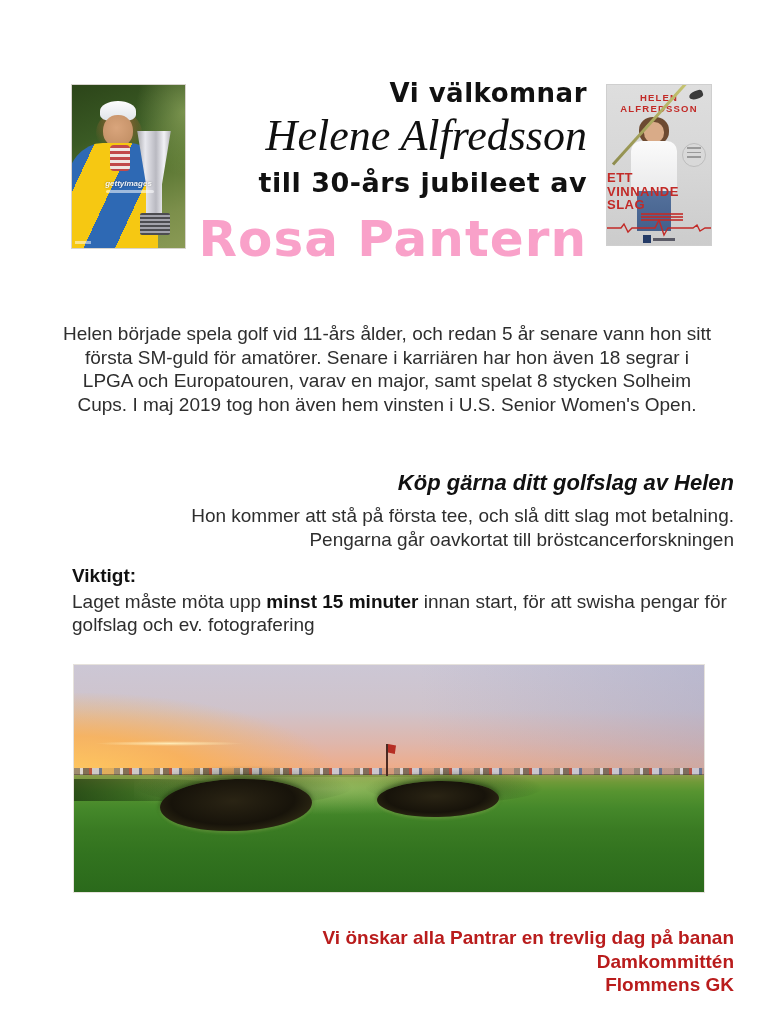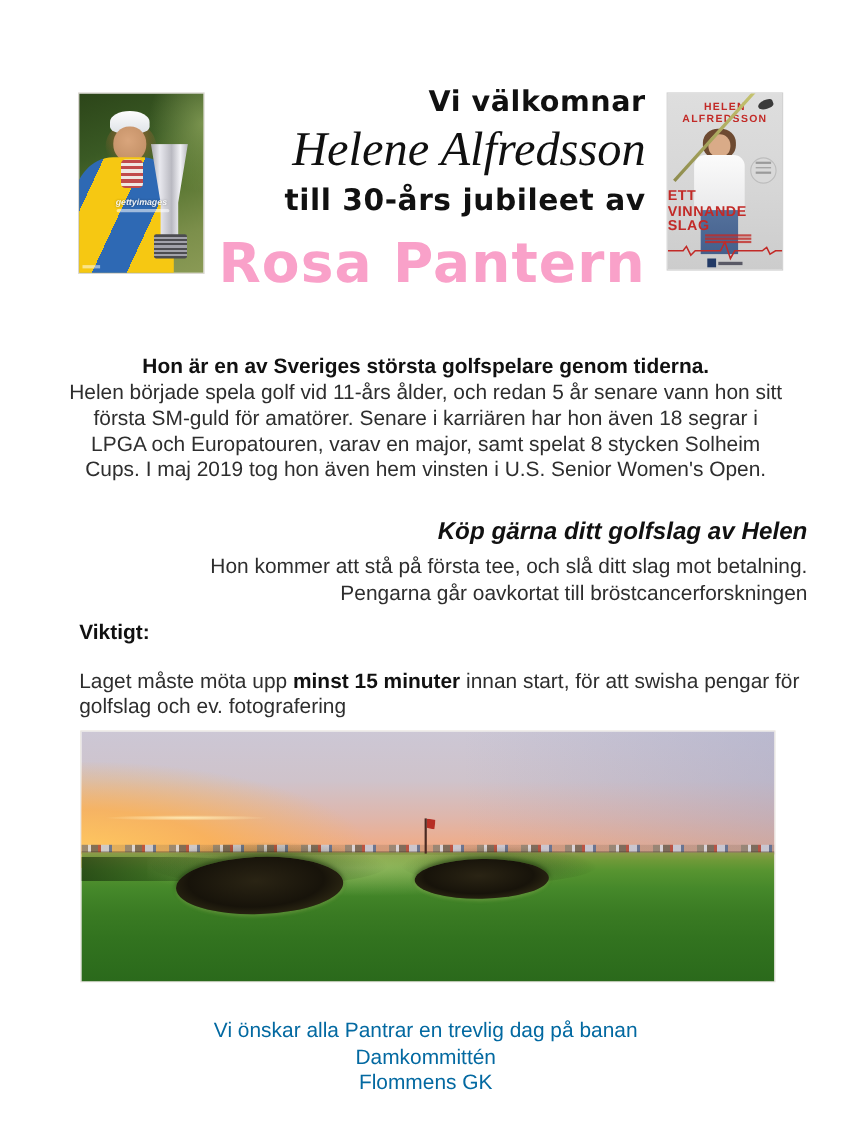--- a/index.html
+++ b/index.html
@@ -56,21 +56,21 @@
   .b-pub  { position:absolute; left:36px; top:150px; width:8px; height:8px; background:#233a66; }
   .b-pub-text { position:absolute; left:46px; top:153px; width:22px; height:2.5px; background:#5a5a66; }
 
   
   .intro { position:absolute; left:40px; top:322px; width:694px; text-align:center; font-size:19px; line-height:23.5px; color:#2e2e2e; }
   .intro .lead { font-weight:bold; color:#111; }
   .offer { position:absolute; left:40px; top:470px; width:694px; text-align:right; color:#2e2e2e; }
   .offer-heading { font-size:22px; font-weight:bold; font-style:italic; color:#111; margin-bottom:8px; }
   .offer-line { font-size:19px; line-height:23.5px; }
   .important { position:absolute; left:72px; top:564px; width:656px; font-size:19px; line-height:23.5px; color:#2e2e2e; }
-  .imp-label { font-weight:bold; color:#111; margin-bottom:20px; }
+  .imp-label { font-weight:bold; color:#111; margin-bottom:2px; }
   .imp-body b { color:#111; }
 
   
   .golf { position:absolute; left:73px; top:664px; width:632px; height:229px; overflow:hidden; border:1px solid #e6e2dc; }
   .sky { position:absolute; left:0; top:0; width:100%; height:112px;
     background:linear-gradient(180deg,#ccc7d5 0%,#cfc3cb 40%,#dfb6ab 70%,#edad8d 90%,#efa67f 100%); }
   .sky-cool { position:absolute; left:0; top:0; width:100%; height:112px;
     background:linear-gradient(270deg, rgba(156,162,198,.38) 0%, rgba(156,162,198,0) 45%); }
   .sky-glow { position:absolute; left:-70px; top:28px; width:330px; height:96px;
     background:radial-gradient(ellipse at 18% 88%, rgba(255,205,95,.95) 0%, rgba(252,178,80,.8) 35%, rgba(250,165,90,0) 72%); }
@@ -89,21 +89,21 @@
   .bunker { position:absolute; border-radius:50%;
     background:radial-gradient(ellipse at 48% 42%, #2a2414 0%, #17130a 55%, #2e2914 78%, #55511f 92%);
     box-shadow:0 -2px 4px rgba(20,40,10,.5), 0 2px 3px rgba(200,220,120,.25); }
   .bunker-left  { left:86px;  top:114px; width:152px; height:52px; transform:rotate(-2deg); }
   .bunker-right { left:303px; top:116px; width:122px; height:36px; transform:rotate(-1deg); }
   .pin-pole { position:absolute; left:312px; top:79px; width:2px; height:32px; background:#4a2a22; }
   .pin-flag { position:absolute; left:314px; top:79px; width:8px; height:10px; background:#b62e24;
     clip-path:polygon(0 0,100% 15%,85% 100%,0 85%); }
 
   
-  .footer { position:absolute; left:40px; top:926px; width:694px; text-align:center; font-size:19px; line-height:23.5px; color:#0369a1; }
+  .footer { position:absolute; left:40px; top:926px; width:694px; text-align:right; font-size:19px; line-height:23.5px; color:#b91c1c;font-weight:bold; }
 </style>
 </head>
 <body>
 
 <div class="page">
 
   <div class="photo-left">
     <div class="bg-light"></div>
     <div class="hair"></div>
     <div class="cap"></div>
@@ -151,21 +151,20 @@
         <i></i>
       </div>
     <svg class="b-ecg" width="106" height="18" viewBox="0 0 106 18">
       <polyline points="0,9 14,9 17,5 21,13 25,9 48,9 52,1 57,16 61,9 86,9 90,6 93,12 98,9 106,9" fill="none" stroke="#c22a27" stroke-width="1.4"></polyline>
     </svg>
     <div class="b-pub"></div>
     <div class="b-pub-text"></div>
   </div>
 
   <div class="intro">
-    <div class="lead">Hon är en av Sveriges största golfspelare genom tiderna.</div>
     <div>Helen började spela golf vid 11-års ålder, och redan 5 år senare vann hon sitt</div>
     <div>första SM-guld för amatörer. Senare i karriären har hon även 18 segrar i</div>
     <div>LPGA och Europatouren, varav en major, samt spelat 8 stycken Solheim</div>
     <div>Cups. I maj 2019 tog hon även hem vinsten i U.S. Senior Women's Open.</div>
   </div>
 
   <div class="offer">
     <div class="offer-heading">Köp gärna ditt golfslag av Helen</div>
     <div class="offer-line">Hon kommer att stå på första tee, och slå ditt slag mot betalning.</div>
     <div class="offer-line">Pengarna går oavkortat till bröstcancerforskningen</div>

